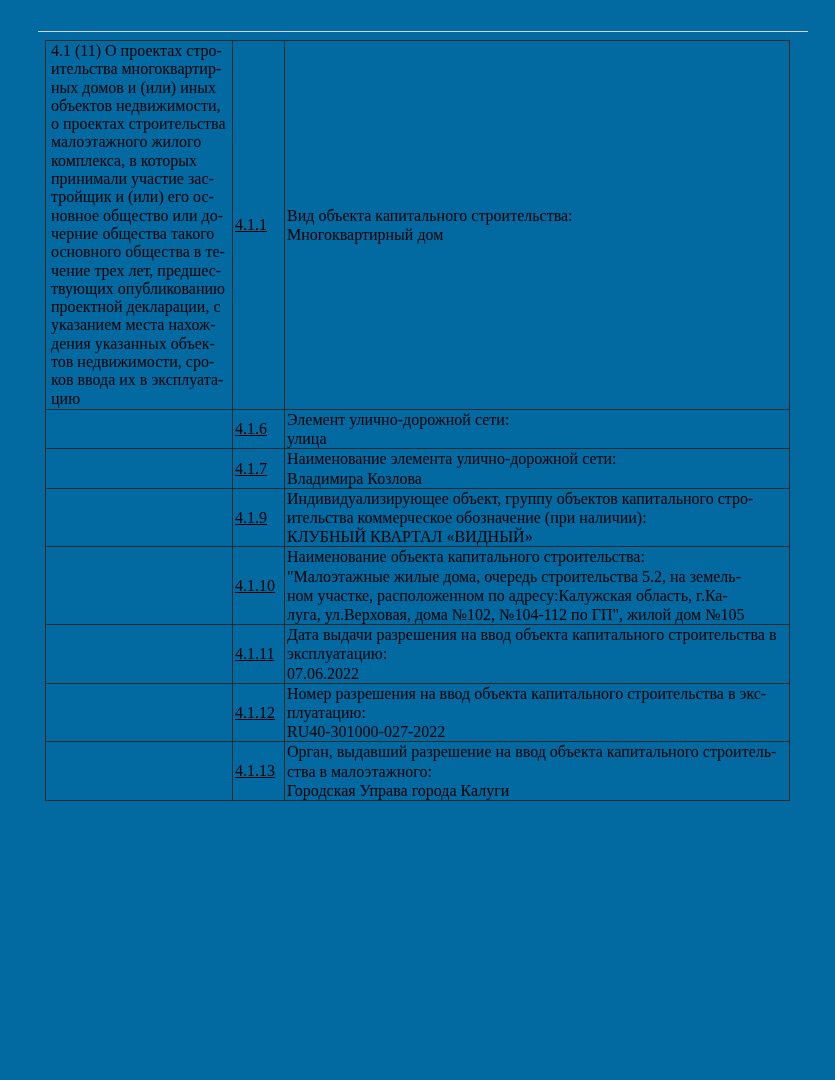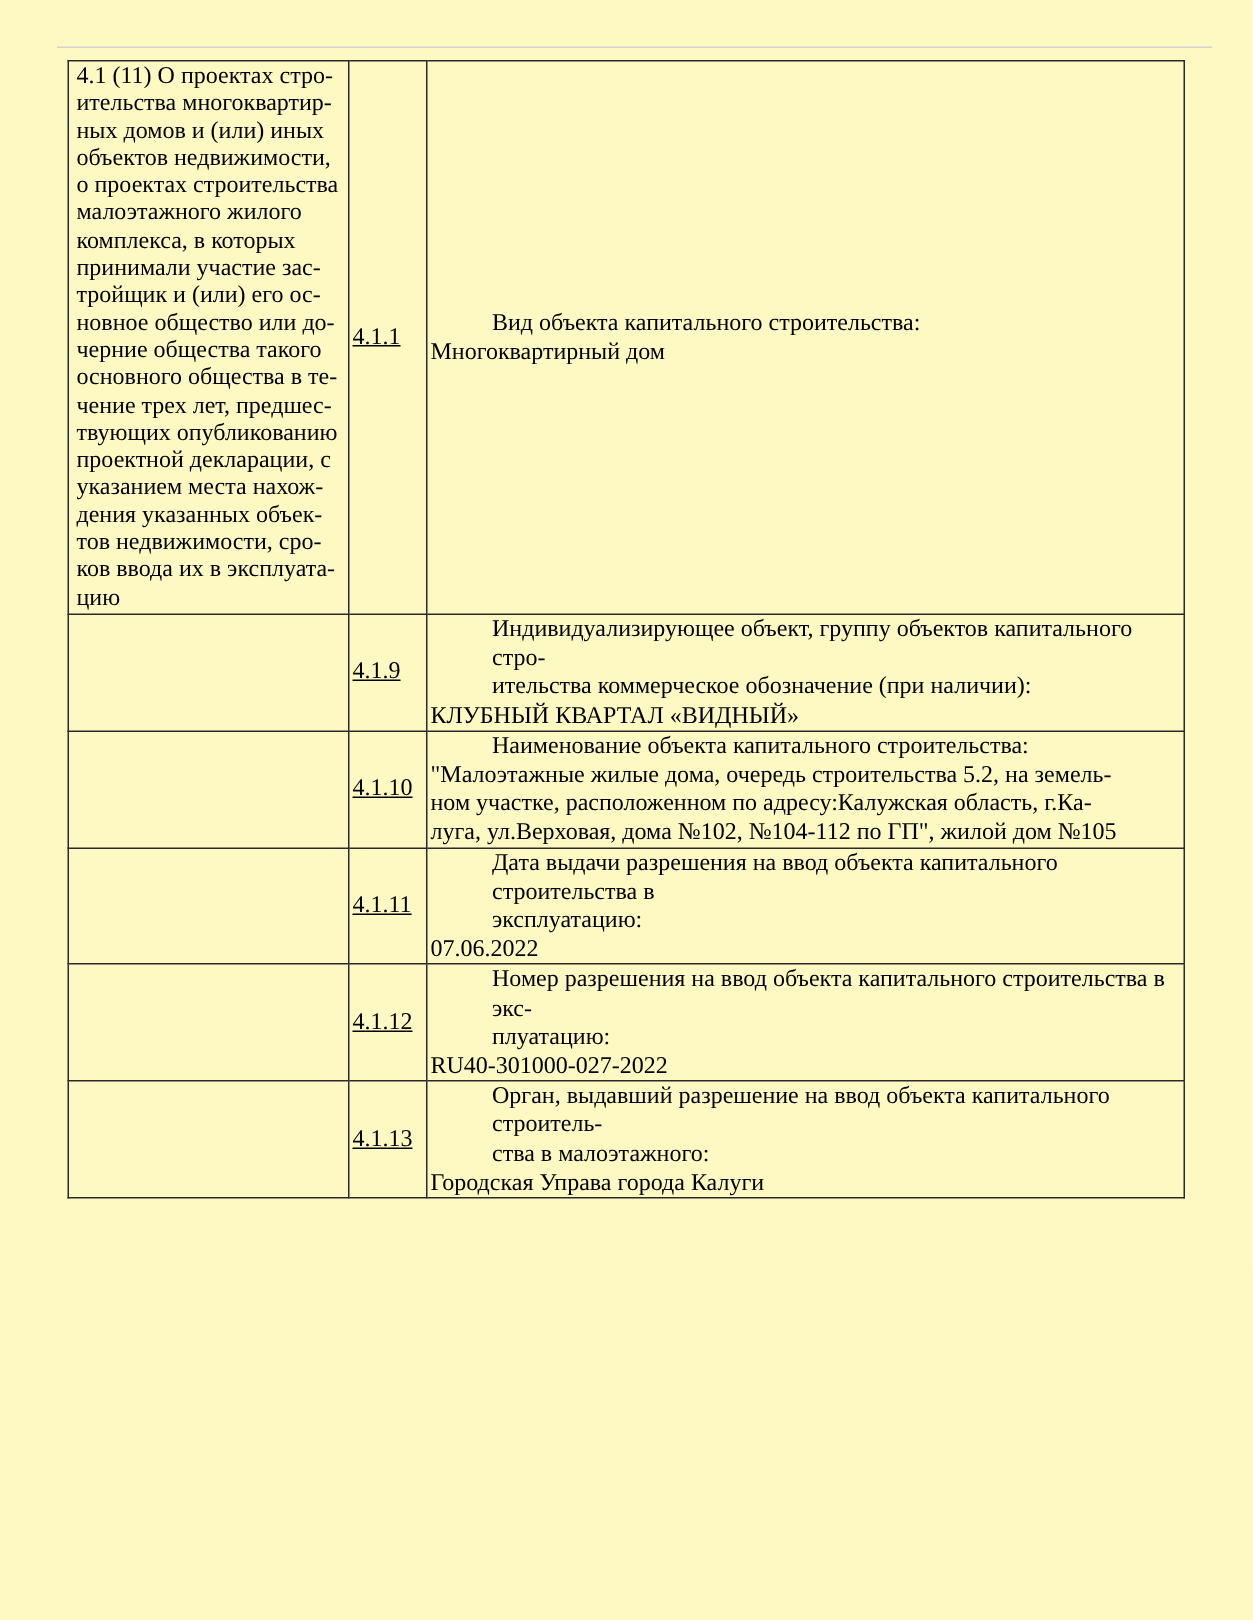--- a/index.html
+++ b/index.html
@@ -6,21 +6,21 @@
   body{
     width:835px;height:1080px;
     background:#ffffff;
     font-family:"Liberation Serif", serif;
     color:#000000;
     -webkit-font-smoothing:antialiased;
   }
   .page{
     position:relative;
     width:835px;height:1080px;
-    background:#fef9c3;
+    background:#0369a1;
     overflow:hidden;
   }
   .top-rule{
     position:absolute;
     left:38px;top:31px;
     width:770px;height:1px;
     background:#d2d2d2;
   }
   table.decl{
     position:absolute;
@@ -50,21 +50,20 @@
     text-decoration:underline;
   }
   td.c3{
     padding:1px 2px 1px 3px;
     vertical-align:middle;
   }
   .label{
     white-space:pre-line;
     line-height:19.2px;
     font-weight:normal;
-    margin-left:41px;
   }
   .value{
     white-space:pre-line;
     line-height:19.2px;
     font-weight:normal;
   }
   .value b{
     font-weight:normal;
   }
 </style>
@@ -108,21 +107,37 @@
         <td class="c3">
           <div class="label">Вид объекта капитального строительства:</div>
           <div class="value"><span></span><b>Многоквартирный дом</b></div>
         </td>
       </tr>
 
 
 
 
 
+      <tr>
+        <td class="c1"></td>
+        <td class="c2">4.1.6</td>
+        <td class="c3">
+          <div class="label">Элемент улично-дорожной сети:</div>
+          <div class="value"><span></span><b>улица</b></div>
+        </td>
+      </tr>
 
+      <tr>
+        <td class="c1"></td>
+        <td class="c2">4.1.7</td>
+        <td class="c3">
+          <div class="label">Наименование элемента улично-дорожной сети:</div>
+          <div class="value"><span></span><b>Владимира Козлова</b></div>
+        </td>
+      </tr>
 
 
       <tr>
         <td class="c1"></td>
         <td class="c2">4.1.9</td>
         <td class="c3">
           <div class="label">Индивидуализирующее объект, группу объектов капитального стро-
 ительства коммерческое обозначение (при наличии):</div>
           <div class="value"><span></span><b>КЛУБНЫЙ КВАРТАЛ «ВИДНЫЙ»</b></div>
         </td>

